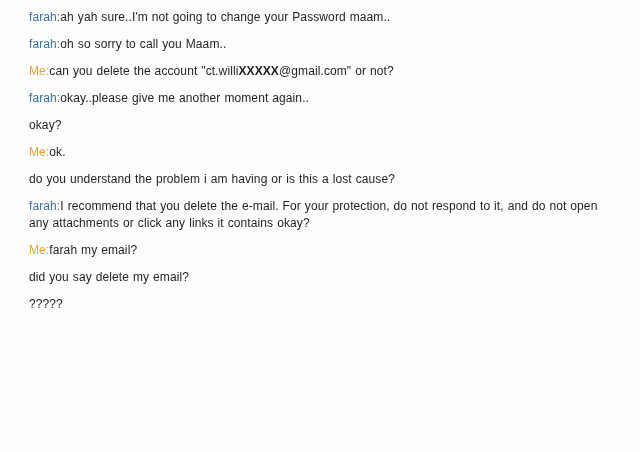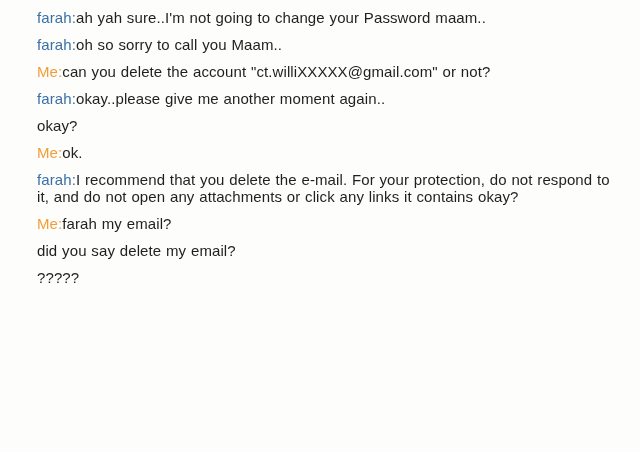--- a/index.html
+++ b/index.html
@@ -17,41 +17,41 @@
     width: 640px;
     height: 452px;
     padding: 9px 20px 8px 25px;
     background: var(--bg, #fdfdfb);
   }
   .conversation {
     display: block;
   }
   .message {
     max-width: 592px;
-    font-size: 15px;
+    font-size: 12px;
     line-height: 17px;
     color: var(--text-color, #1f1f1f);
-    margin: 0 0 10px 12px;
+    margin: 0 0 10px 4px;
     letter-spacing: 0.1px;
     word-spacing: 0.5px;
   }
   .message:last-child {
     margin-bottom: 0;
   }
   .speaker {
     letter-spacing: 0.1px;
   }
   .speaker.farah {
     color: var(--farah-color, #3b6fa5);
   }
   .speaker.me {
     color: var(--me-color, #f29d38);
   }
   .bold-seg {
-    font-weight: normal;
+    font-weight: bold;
   }
 </style>
 </head>
 <body>
 
 <div class="chat-window">
   <div class="conversation" id="conversation">
   <div class="message"><span class="speaker farah">farah:</span><span class="text"><span>ah yah sure..I'm not going to change your Password maam..</span></span></div>
 
 
@@ -60,20 +60,21 @@
 
 
   <div class="message"><span class="speaker me">Me:</span><span class="text"><span>can you delete the account "ct.willi</span><span class="bold-seg">XXXXX</span><span>@gmail.com" or not?</span></span></div>
 
   <div class="message"><span class="speaker farah">farah:</span><span class="text"><span>okay..please give me another moment again..</span></span></div>
 
   <div class="message"><span class="text"><span>okay?</span></span></div>
 
   <div class="message"><span class="speaker me">Me:</span><span class="text"><span>ok.</span></span></div>
 
+  <div class="message"><span class="text"><span>do you understand the problem i am having or is this a lost cause?</span></span></div>
 
 
   <div class="message"><span class="speaker farah">farah:</span><span class="text"><span>I recommend that you delete the e-mail. For your protection, do not respond to it, and do not open any attachments or click any links it contains okay?</span></span></div>
 
   <div class="message"><span class="speaker me">Me:</span><span class="text"><span>farah my email?</span></span></div>
 
   <div class="message"><span class="text"><span>did you say delete my email?</span></span></div>
 
 
   <div class="message"><span class="text"><span>?????</span></span></div>

